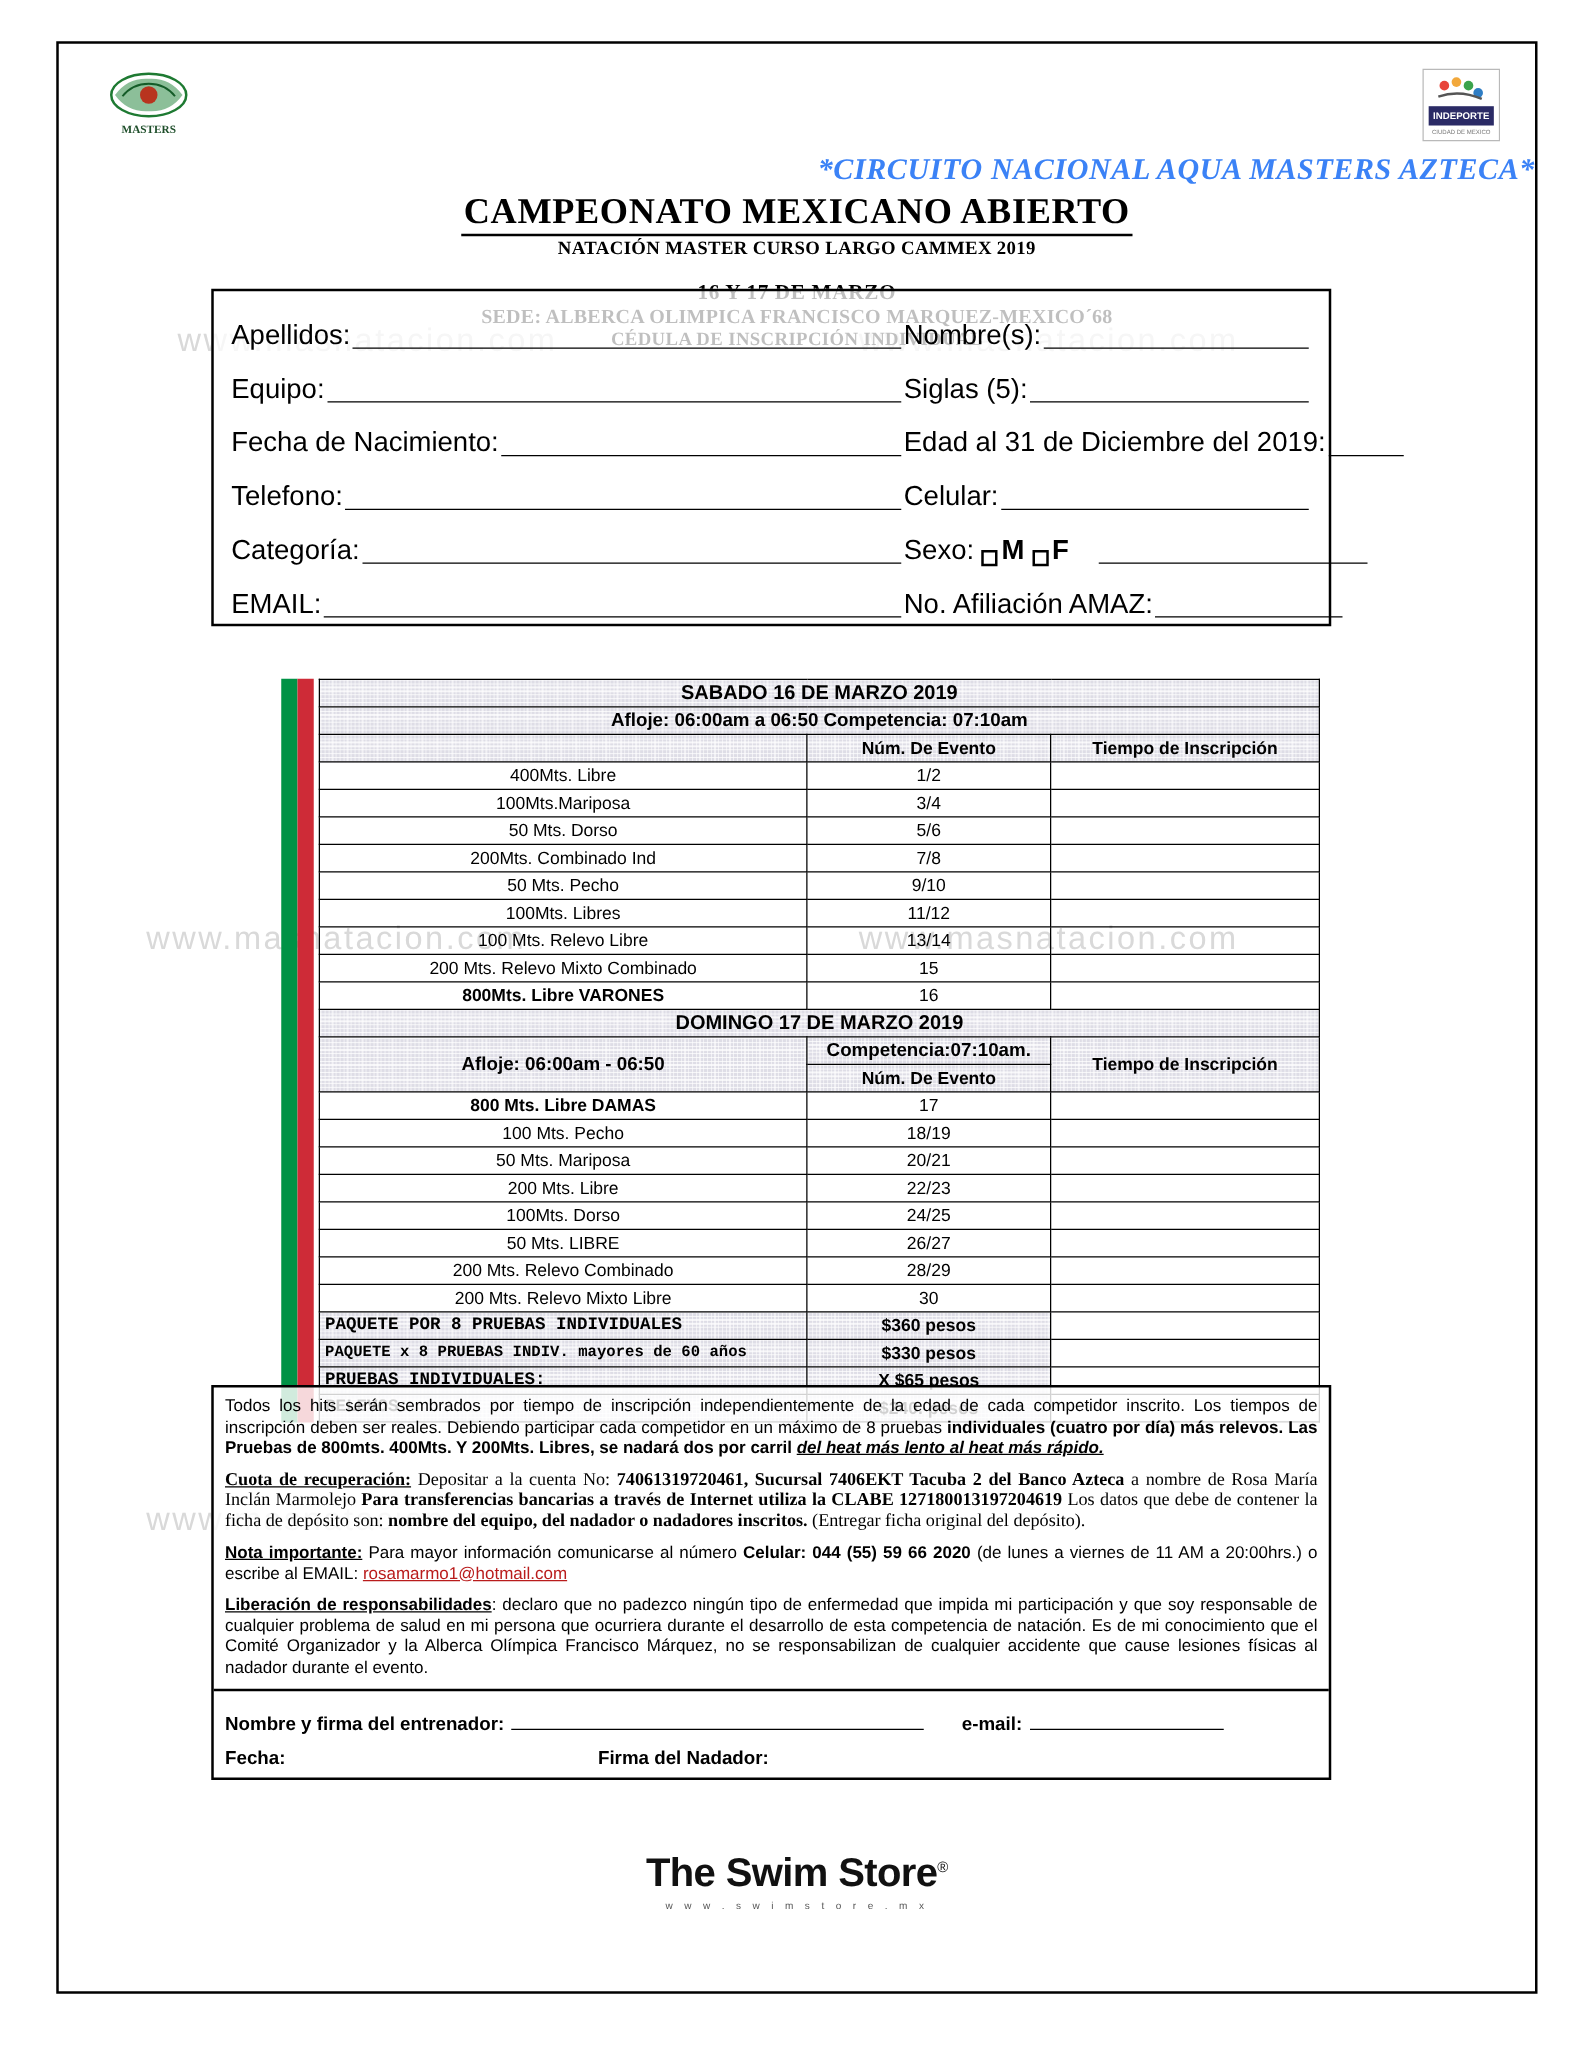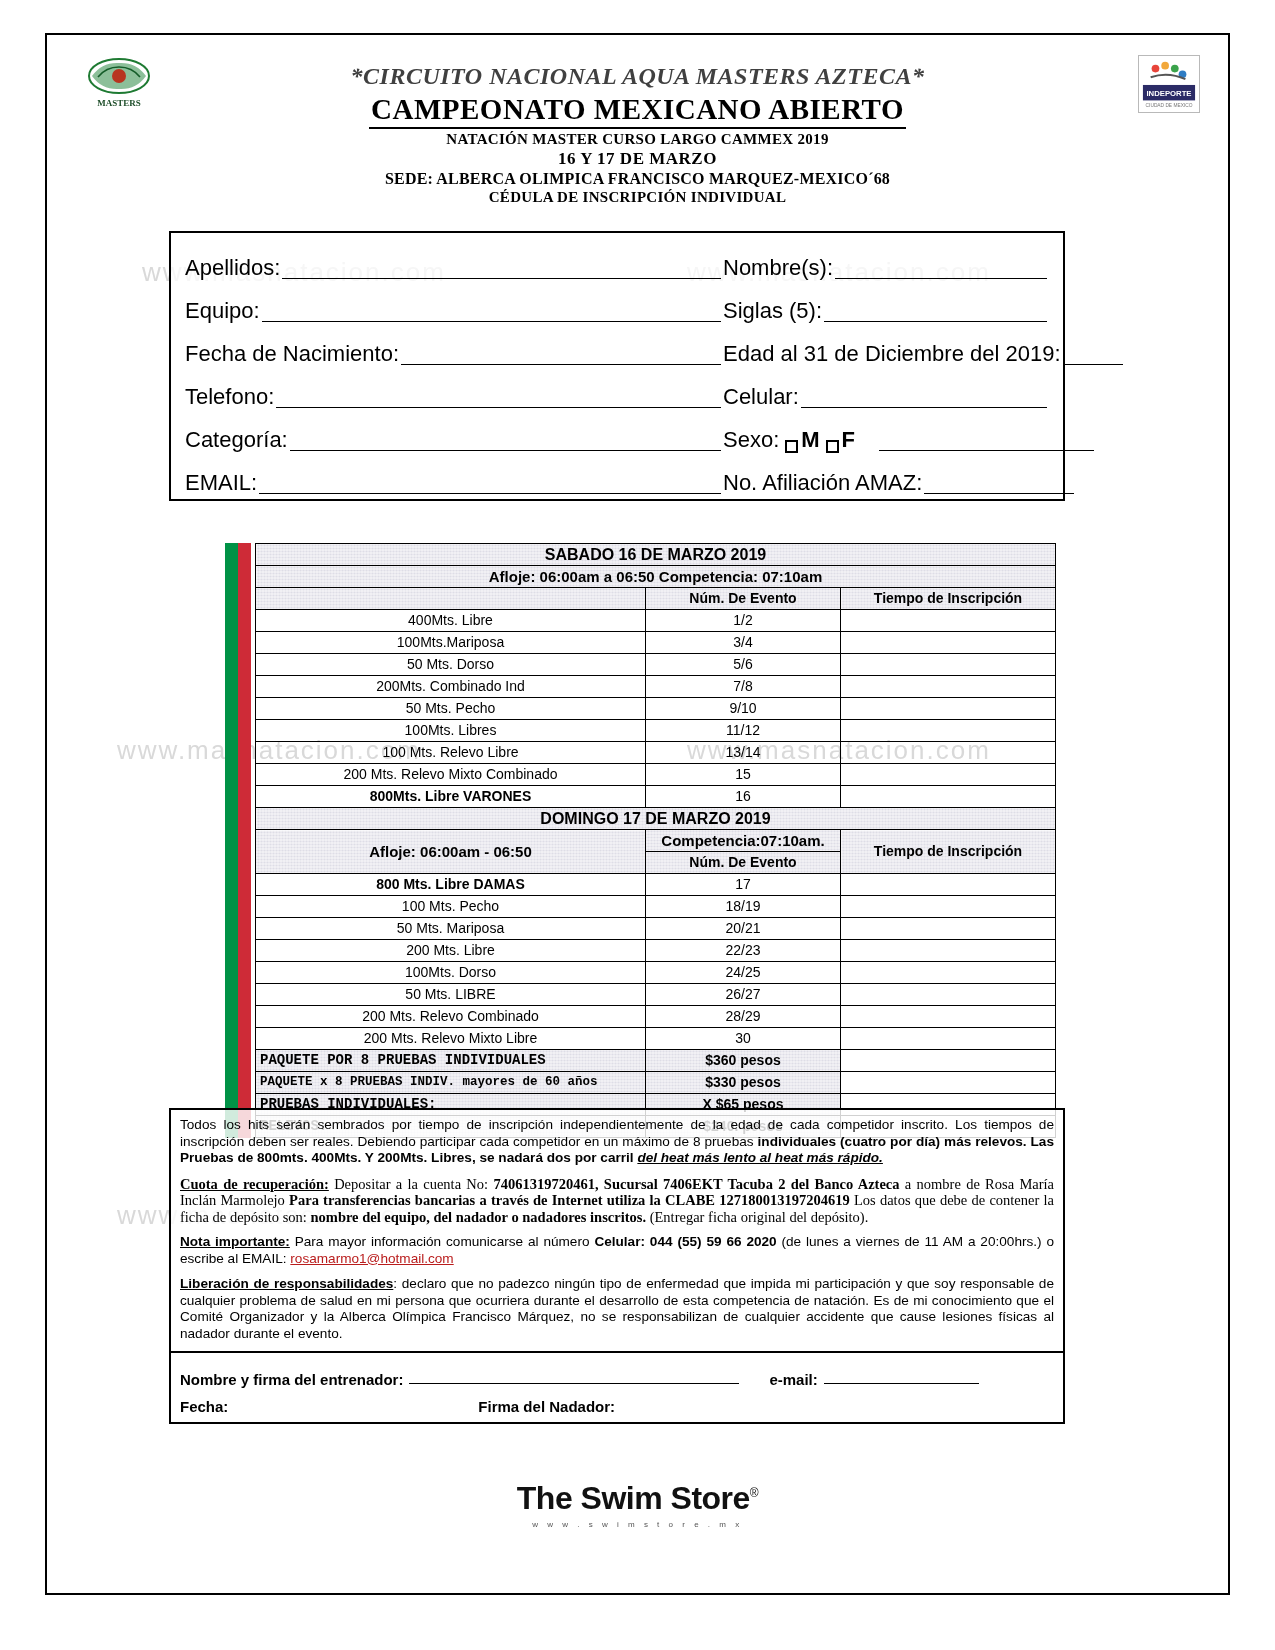--- a/index.html
+++ b/index.html
@@ -51,28 +51,28 @@
   }
   .logo-right {
     position: absolute;
     right: 28px; top: 20px;
     width: 62px; height: 58px;
     border: 1px solid #b9b9b9;
     background: #fff;
     margin-left: 44px;
   }
   .circuito {
-    text-align: center;
-    color: #404040;
+    text-align: right;
+    color: #3b82f6;
     font-family: "Liberation Serif", serif;
     font-style: italic;
     font-weight: bold;
     font-size: 24px;
     letter-spacing: 0.5px;
-    padding-top: 28px;
+    padding-top: 88px;
   }
   .camp-title {
     text-align: center;
     font-family: "Liberation Serif", serif;
     font-weight: bold;
     font-size: 29px;
     letter-spacing: 0.5px;
     margin-top: 3px;
   }
   .camp-title span {
@@ -87,21 +87,21 @@
     font-size: 15px;
     letter-spacing: 0.3px;
     margin-top: 2px;
   }
   .sub2 {
     text-align: center;
     font-family: "Liberation Serif", serif;
     font-weight: bold;
     font-size: 17px;
     letter-spacing: 0.5px;
-    margin-top: 1px;
+    margin-top: 16px;
   }
   .sub3 {
     text-align: center;
     font-family: "Liberation Serif", serif;
     font-weight: bold;
     font-size: 16px;
     letter-spacing: 0.2px;
     margin-top: 1px;
   }
   .sub4 {

